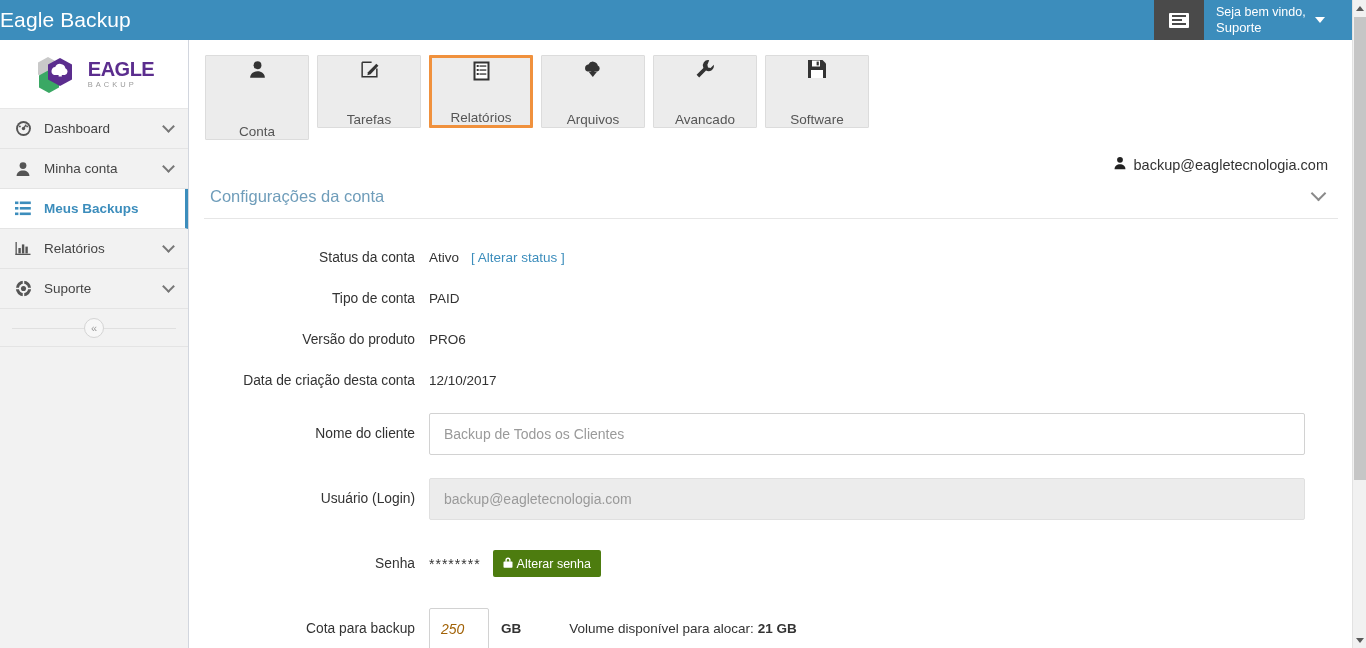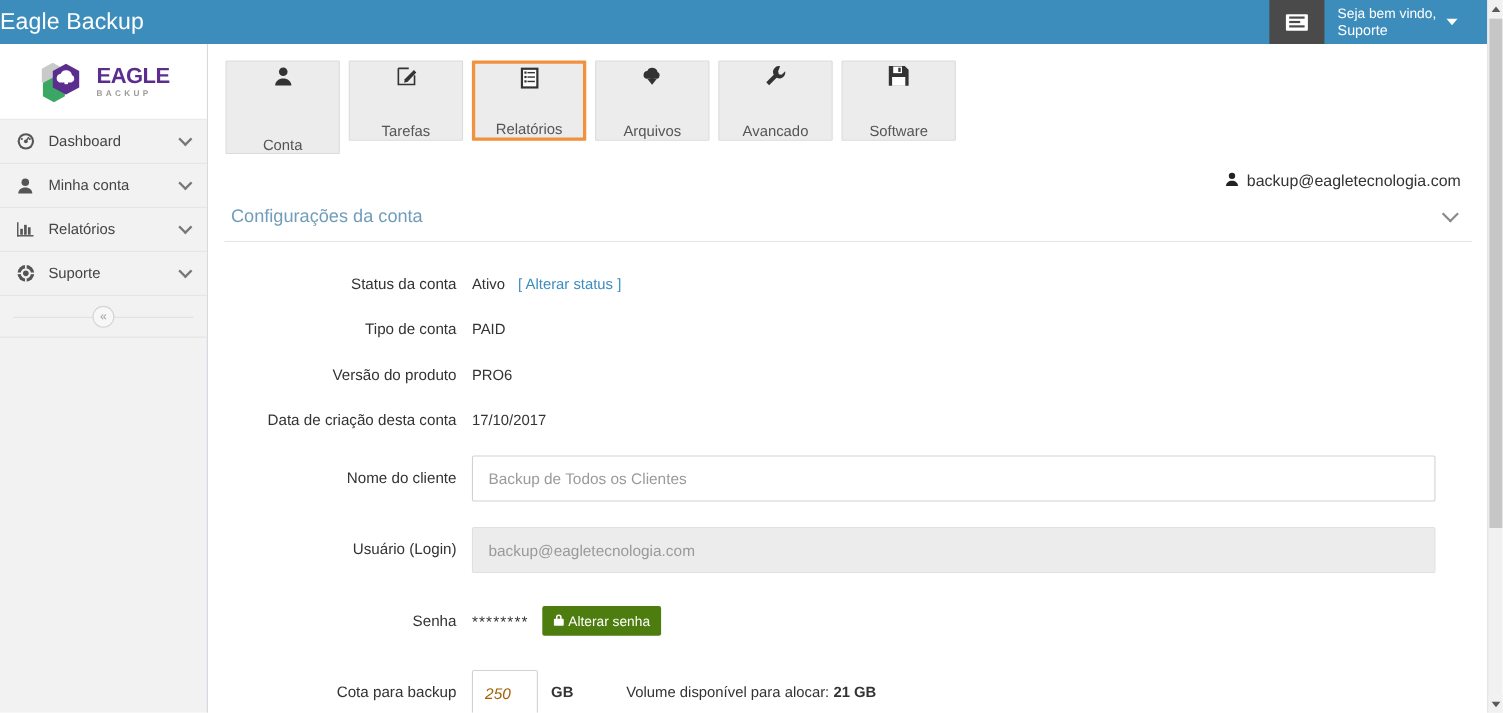--- a/index.html
+++ b/index.html
@@ -50,21 +50,21 @@
     background: #f2f2f2; border-right: 1px solid #d2d6de;
   }
   .logo-box {
     height: 69px; background: #ffffff; border-bottom: 1px solid #e7e7e7;
     display: flex; align-items: center; justify-content: center;
   }
   .logo { display: flex; align-items: center; gap: 4px; }
   .logo-mark { position: relative; width: 50px; height: 40px; }
   .logo-text { display: flex; flex-direction: column; line-height: 1; }
   .logo-text .t1 { font-size: 20px; font-weight: bold; color: #5b2d8e; letter-spacing: -0.5px; }
-  .logo-text .t2 { font-size: 7.5px; font-weight: bold; color: #9b9b9b; letter-spacing: 3px; margin-top: 2px; }
+  .logo-text .t2 { font-size: 7.5px; font-weight: normal; color: #9b9b9b; letter-spacing: 3px; margin-top: 2px; }
 
   .nav-item {
     position: relative; display: flex; align-items: center;
     height: 40px; padding: 0 12px 0 14px; gap: 12px;
     border-bottom: 1px solid #e4e4e4; color: #444; font-size: 13.5px;
     cursor: pointer; background: #f2f2f2;
   }
   .nav-item .ico { width: 18px; height: 18px; display:flex; align-items:center; justify-content:center; color:#555; flex: none; }
   .nav-item .lbl { flex: 1; }
   .nav-item .chev {
@@ -222,20 +222,33 @@
       <span class="ico">
         <svg width="16" height="16" viewBox="0 0 16 16" fill="#555">
             <circle cx="8" cy="4.6" r="3.4"></circle>
             <path d="M1.6 15c0-3.6 2.9-5.6 6.4-5.6s6.4 2 6.4 5.6z"></path>
           </svg>
       </span>
       <span class="lbl">Minha conta</span>
       <span class="chev"></span>
     </div>
 
+    <div class="nav-item active">
+      <span class="ico">
+        <svg width="16" height="15" viewBox="0 0 16 15" fill="#3c8dbc">
+            <rect x="0" y="0.5" width="3.4" height="2.6"></rect>
+            <rect x="4.8" y="0.5" width="11" height="2.6"></rect>
+            <rect x="0" y="6" width="3.4" height="2.6"></rect>
+            <rect x="4.8" y="6" width="11" height="2.6"></rect>
+            <rect x="0" y="11.5" width="3.4" height="2.6"></rect>
+            <rect x="4.8" y="11.5" width="11" height="2.6"></rect>
+          </svg>
+      </span>
+      <span class="lbl">Meus Backups</span>
+    </div>
 
     <div class="nav-item">
       <span class="ico">
         <svg width="16" height="15" viewBox="0 0 16 15" fill="#555">
             <rect x="0.5" y="1" width="1.3" height="13"></rect>
             <rect x="0.5" y="12.7" width="15" height="1.3"></rect>
             <rect x="3.4" y="7" width="2.4" height="5.4"></rect>
             <rect x="6.9" y="3.4" width="2.4" height="9"></rect>
             <rect x="10.4" y="5.6" width="2.4" height="6.8"></rect>
           </svg>
@@ -369,21 +382,21 @@
           <div class="fval">PAID</div>
         </div>
 
         <div class="frow text-row">
           <div class="flabel">Versão do produto</div>
           <div class="fval">PRO6</div>
         </div>
 
         <div class="frow text-row">
           <div class="flabel">Data de criação desta conta</div>
-          <div class="fval">17/10/2017</div>
+          <div class="fval">12/10/2017</div>
         </div>
 
         <div class="frow input-row">
           <div class="flabel">Nome do cliente</div>
           <div class="inp">Backup de Todos os Clientes</div>
         </div>
 
         <div class="frow input-row">
           <div class="flabel">Usuário (Login)</div>
           <div class="inp disabled">backup@eagletecnologia.com</div>

